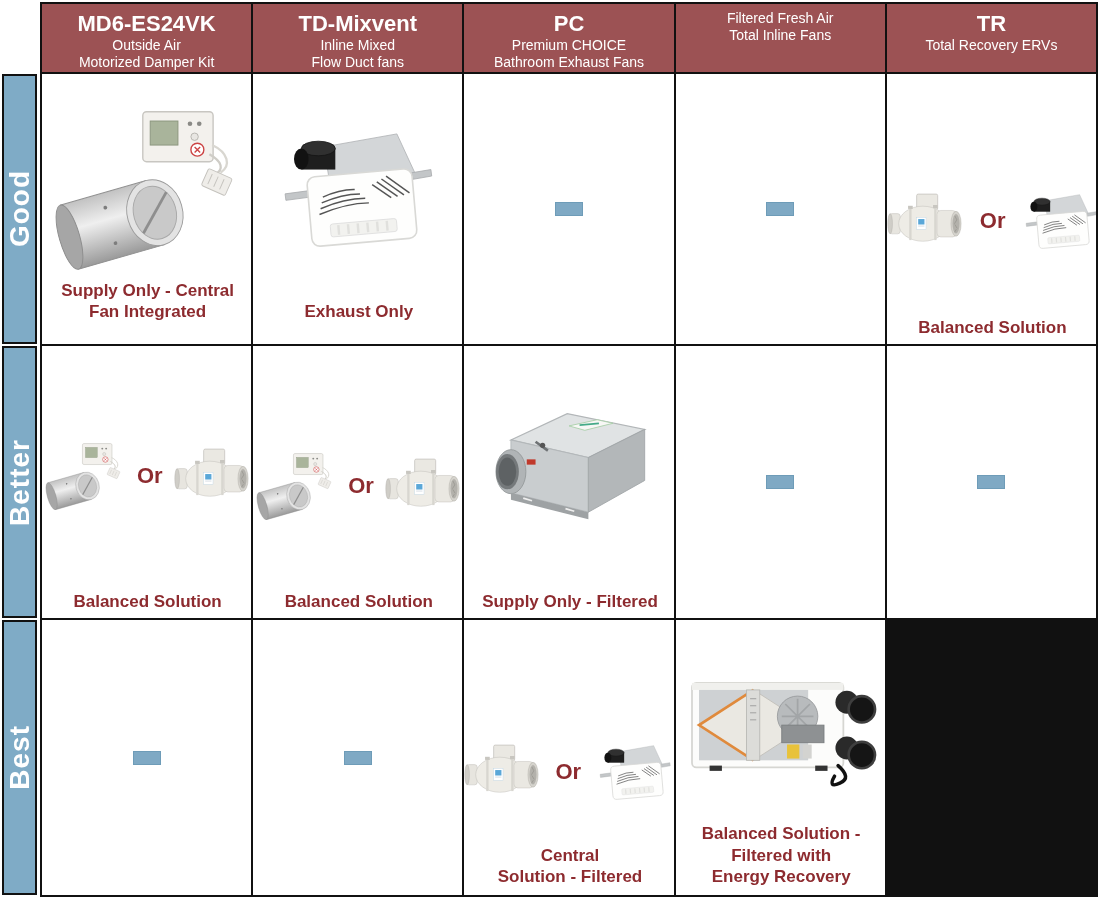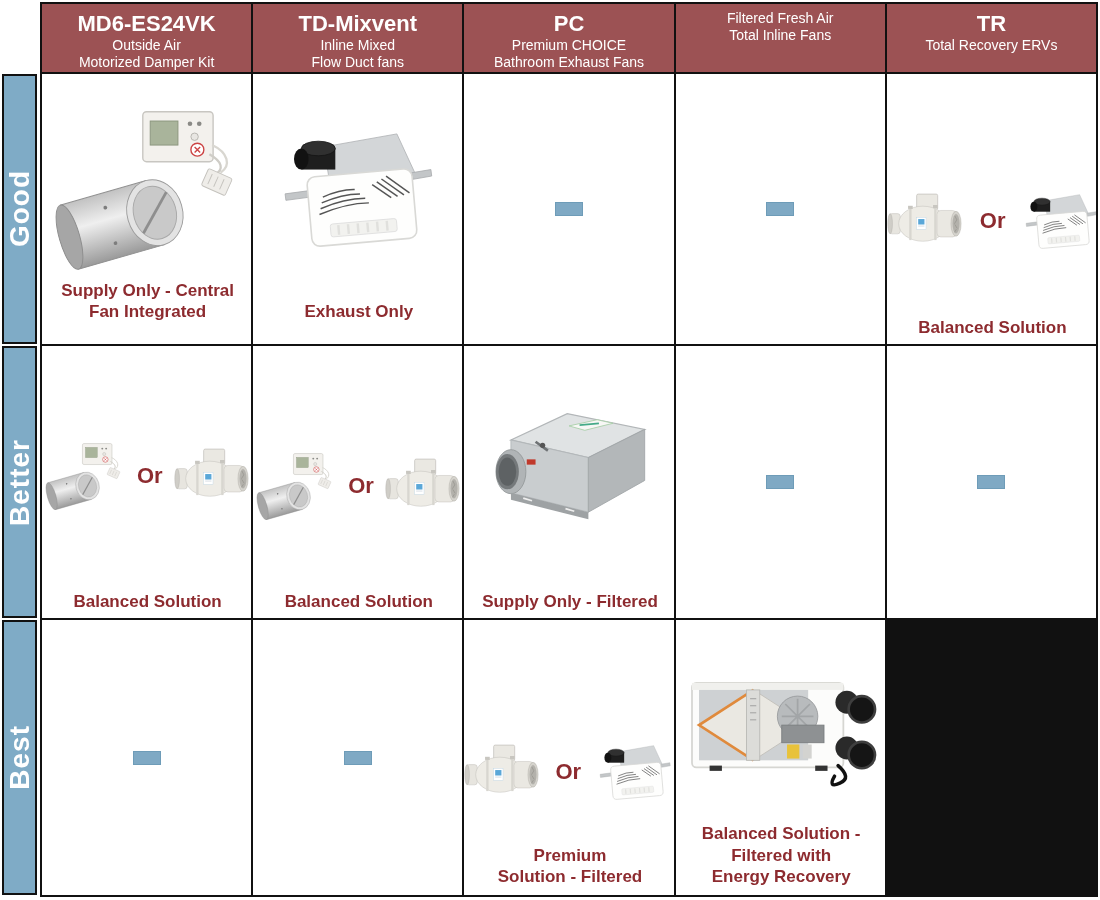--- a/index.html
+++ b/index.html
@@ -397,21 +397,21 @@
             </span>
           <span class="or">Or</span>
           <span class="img i-exh-sm">
               <svg>
                 <use href="#sym-exhaust"></use>
               </svg>
             </span>
         </div>
       </div>
       <div class="cap">
-        <span>Premium</span>
+        <span>Central</span>
           <span>Solution - Filtered</span>
       </div>
     </div>
     <div class="cell row-best">
       <div class="stack-center hi">
         <span class="img i-erv-lg">
             <svg>
               <use href="#sym-erv"></use>
             </svg>
           </span>

